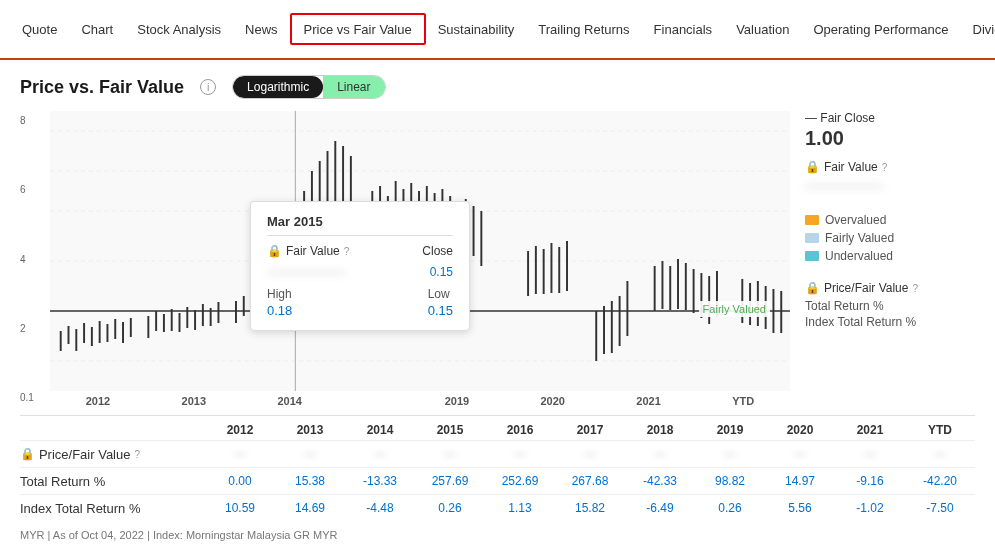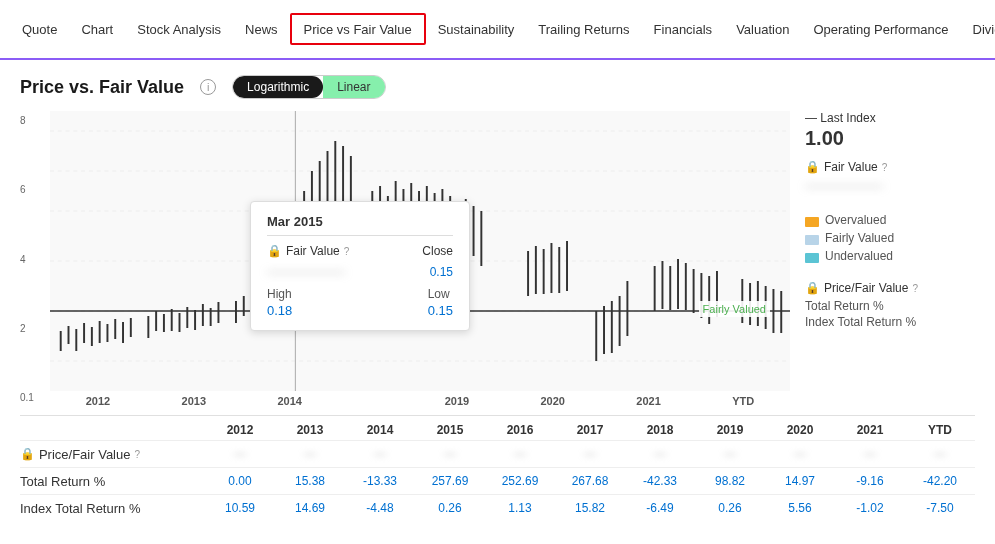--- a/index.html
+++ b/index.html
@@ -2,21 +2,21 @@
 <html><head>
   <meta charset="utf-8">
   <style>
     * { box-sizing: border-box; margin: 0; padding: 0; }
     body { font-family: Arial, sans-serif; font-size: 13px; background: #fff; color: #333; width: 995px; }
 
     
     .nav-bar {
       display: flex;
       align-items: center;
-      border-bottom: 2px solid #8b5cf6;
+      border-bottom: 2px solid #c2410c;
       padding: 0 10px;
       height: 60px;
       overflow: hidden;
     }
     .nav-item {
       padding: 0 12px;
       height: 60px;
       display: flex;
       align-items: center;
       cursor: pointer;
@@ -127,21 +127,21 @@
     .last-close-label { font-size: 12px; color: #333; margin-bottom: 2px; }
     .last-close-value { font-size: 20px; font-weight: bold; color: #333; margin-bottom: 10px; }
     .fair-value-row { display: flex; align-items: center; gap: 4px; margin-bottom: 4px; }
     .lock-icon { color: #e8000d; font-size: 12px; }
     .blurred-text {
       filter: blur(4px);
       color: #999;
       font-size: 13px;
     }
     .legend-section { margin-top: 20px; }
-    .legend-item { display: flex; align-items: flex-end; gap: 6px; margin-bottom: 4px; font-size: 12px; color: #555; }
+    .legend-item { display: flex; align-items: center; gap: 6px; margin-bottom: 4px; font-size: 12px; color: #555; }
 
     
     .tooltip {
       position: absolute;
       left: 200px;
       top: 90px;
       background: #fff;
       border: 1px solid #ddd;
       border-radius: 4px;
       padding: 12px 16px;
@@ -391,21 +391,21 @@
         <span>2014</span>
         <span></span>
         <span>2019</span>
         <span>2020</span>
         <span>2021</span>
         <span>YTD</span>
       </div>
     </div>
 
     <div class="legend-panel">
-      <div class="last-close-label">— Last Index</div>
+      <div class="last-close-label">— Fair Close</div>
       <div class="last-close-value">1.00</div>
 
       <div class="fair-value-row">
         <span class="lock-icon">🔒</span>
         <span>Fair Value</span>
         <span style="font-size:10px;color:#999;">?</span>
       </div>
       <div class="blurred-text" style="margin-bottom:18px;">——————</div>
 
       <div class="legend-section">
@@ -493,13 +493,14 @@
       <div class="table-cell" style="color:#0070d1;">1.13</div>
       <div class="table-cell" style="color:#0070d1;">15.82</div>
       <div class="table-cell" style="color:#0070d1;">-6.49</div>
       <div class="table-cell" style="color:#0070d1;">0.26</div>
       <div class="table-cell" style="color:#0070d1;">5.56</div>
       <div class="table-cell" style="color:#0070d1;">-1.02</div>
       <div class="table-cell" style="color:#0070d1;">-7.50</div>
     </div>
   </div>
 
+  <div class="footer-note">MYR | As of Oct 04, 2022 | Index: Morningstar Malaysia GR MYR</div>
 </div>
 
 </body></html>

